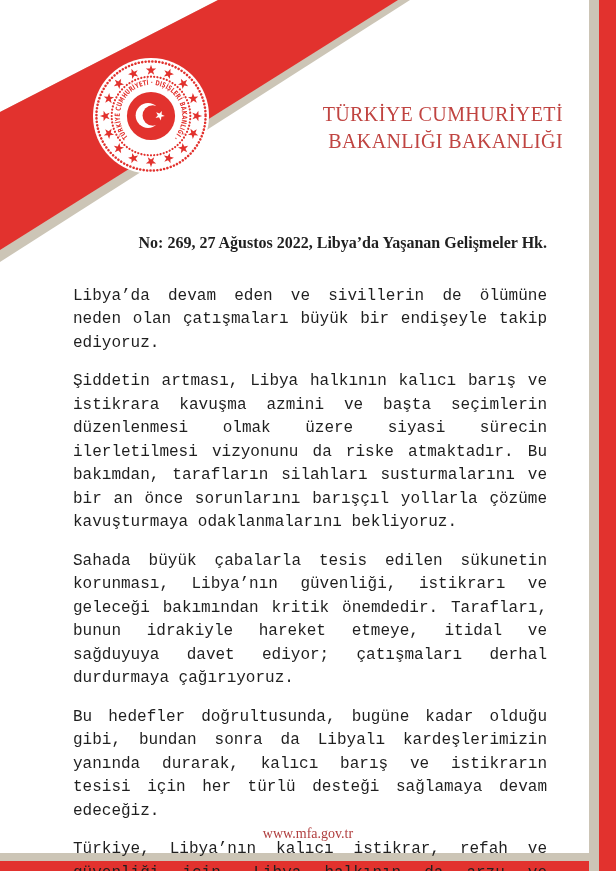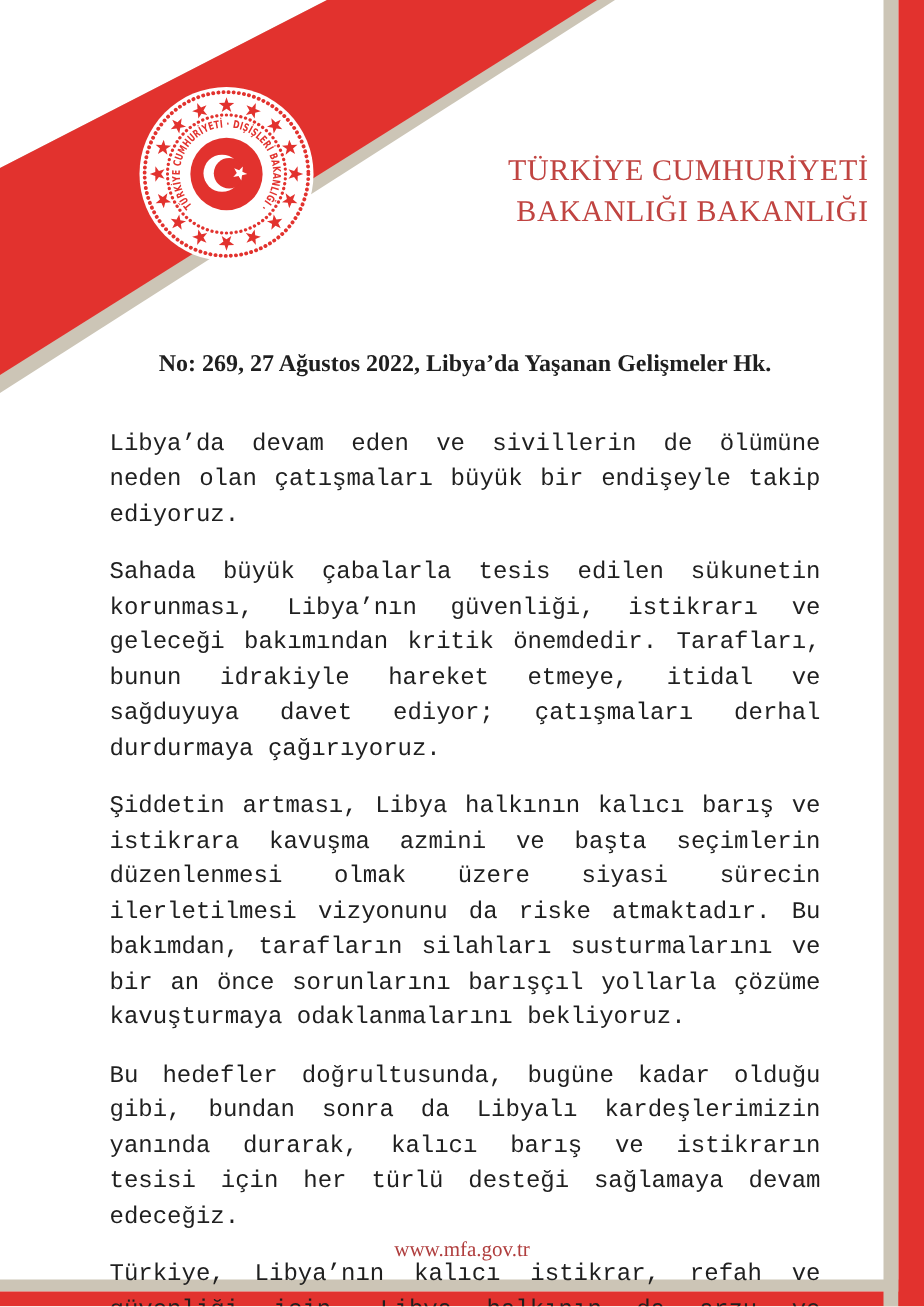--- a/index.html
+++ b/index.html
@@ -11,29 +11,29 @@
   
   .stripe-tan-right{position:absolute;top:0;right:17px;width:10px;height:871px;background:#CCC5B6;}
   .stripe-red-right{position:absolute;top:0;right:0;width:17px;height:871px;background:#E2322E;}
   
   .stripe-tan-bottom{position:absolute;left:0;bottom:10px;width:616px;height:8px;background:#CCC5B6;}
   .stripe-red-bottom{position:absolute;left:0;bottom:0;width:616px;height:10px;background:#E2322E;}
   
   .seal{position:absolute;left:92px;top:57px;width:118px;height:118px;}
   
   .title-block{
-    position:absolute;top:101px;right:37px;text-align:right;
+    position:absolute;top:101px;right:53px;text-align:right;
     color:#C04441;font-size:20px;line-height:27px;letter-spacing:0.4px;font-weight:400;
   }
   
   .doc{
     position:absolute;left:73px;top:231px;width:474px;
     font-size:16px;line-height:23.5px;text-align:justify;
   }
-  .doc-heading{font-weight:bold;margin:0 0 30px 0;text-align:center;}
+  .doc-heading{font-weight:bold;margin:0 0 30px 0;text-align:right;}
   .doc p{margin:0 0 15px 0;font-family:Liberation Mono, monospace;}
   
   .footer{
     position:absolute;left:0;top:826px;width:616px;text-align:center;
     color:#B03E3E;font-size:14px;
   }
   .footer span{cursor:pointer;}
 </style>
 </head>
 <body>
@@ -89,22 +89,22 @@
   </svg>
 
   <div class="title-block">
     <div>TÜRKİYE CUMHURİYETİ</div>
     <div>BAKANLIĞI BAKANLIĞI</div>
   </div>
 
   <div class="doc">
     <div class="doc-heading">No: 269, 27 Ağustos 2022, Libya’da Yaşanan Gelişmeler Hk.</div>
     <p>Libya’da devam eden ve sivillerin de ölümüne neden olan çatışmaları büyük bir endişeyle takip ediyoruz.</p>
+    <p>Şiddetin artması, Libya halkının kalıcı barış ve istikrara kavuşma azmini ve başta seçimlerin düzenlenmesi olmak üzere siyasi sürecin ilerletilmesi vizyonunu da riske atmaktadır. Bu bakımdan, tarafların silahları susturmalarını ve bir an önce sorunlarını barışçıl yollarla çözüme kavuşturmaya odaklanmalarını bekliyoruz.</p>
     <p>Sahada büyük çabalarla tesis edilen sükunetin korunması, Libya’nın güvenliği, istikrarı ve geleceği bakımından kritik önemdedir. Tarafları, bunun idrakiyle hareket etmeye, itidal ve sağduyuya davet ediyor; çatışmaları derhal durdurmaya çağırıyoruz.</p>
-    <p>Şiddetin artması, Libya halkının kalıcı barış ve istikrara kavuşma azmini ve başta seçimlerin düzenlenmesi olmak üzere siyasi sürecin ilerletilmesi vizyonunu da riske atmaktadır. Bu bakımdan, tarafların silahları susturmalarını ve bir an önce sorunlarını barışçıl yollarla çözüme kavuşturmaya odaklanmalarını bekliyoruz.</p>
     <p>Bu hedefler doğrultusunda, bugüne kadar olduğu gibi, bundan sonra da Libyalı kardeşlerimizin yanında durarak, kalıcı barış ve istikrarın tesisi için her türlü desteği sağlamaya devam edeceğiz.</p>
     <p>Türkiye, Libya’nın kalıcı istikrar, refah ve güvenliği için, Libya halkının da arzu ve beklentileri çerçevesinde, adil, hür ve ülke sathında seçimlerin bir an önce yapılmasını elzem görmektedir. Bu bağlamda, BM kolaylaştırıcılığında hukuki altyapı çalışmalarının süratle tamamlanması gerekmektedir.</p>
   </div>
 
   <div class="footer">
     <span>www.mfa.gov.tr</span>
   </div>
 
 </div>
 

